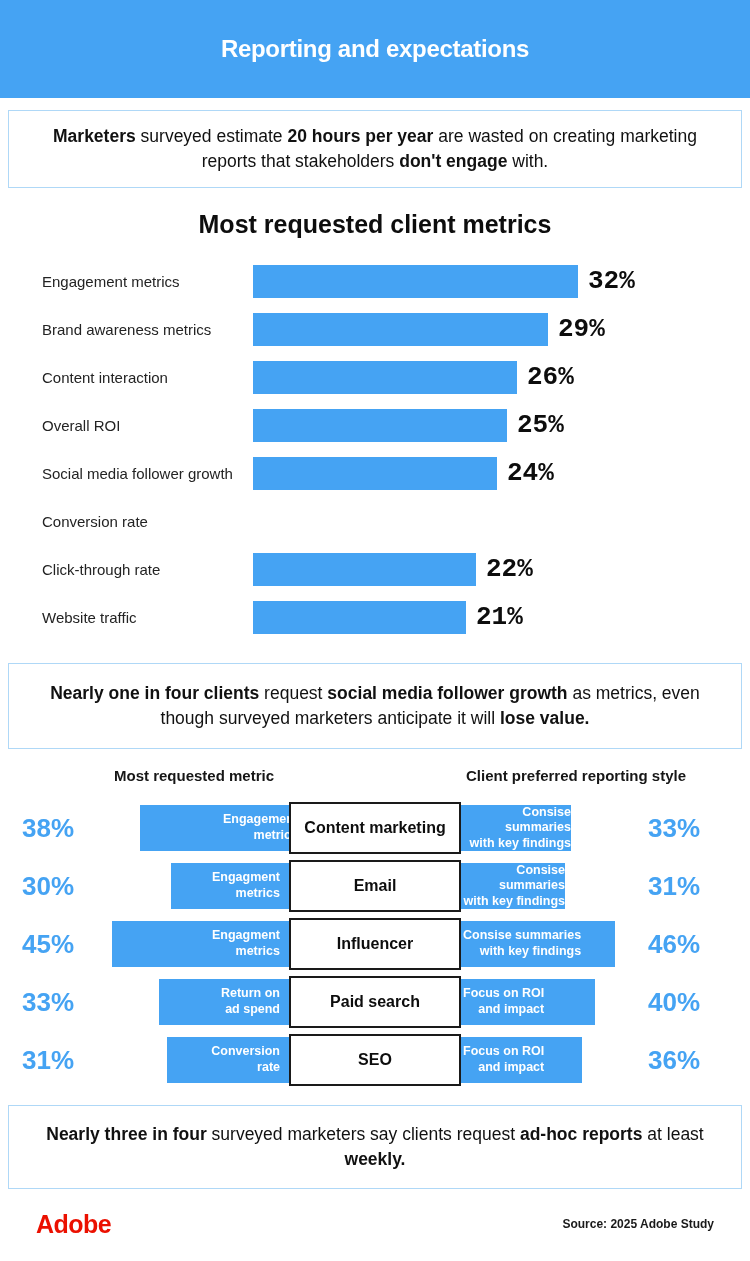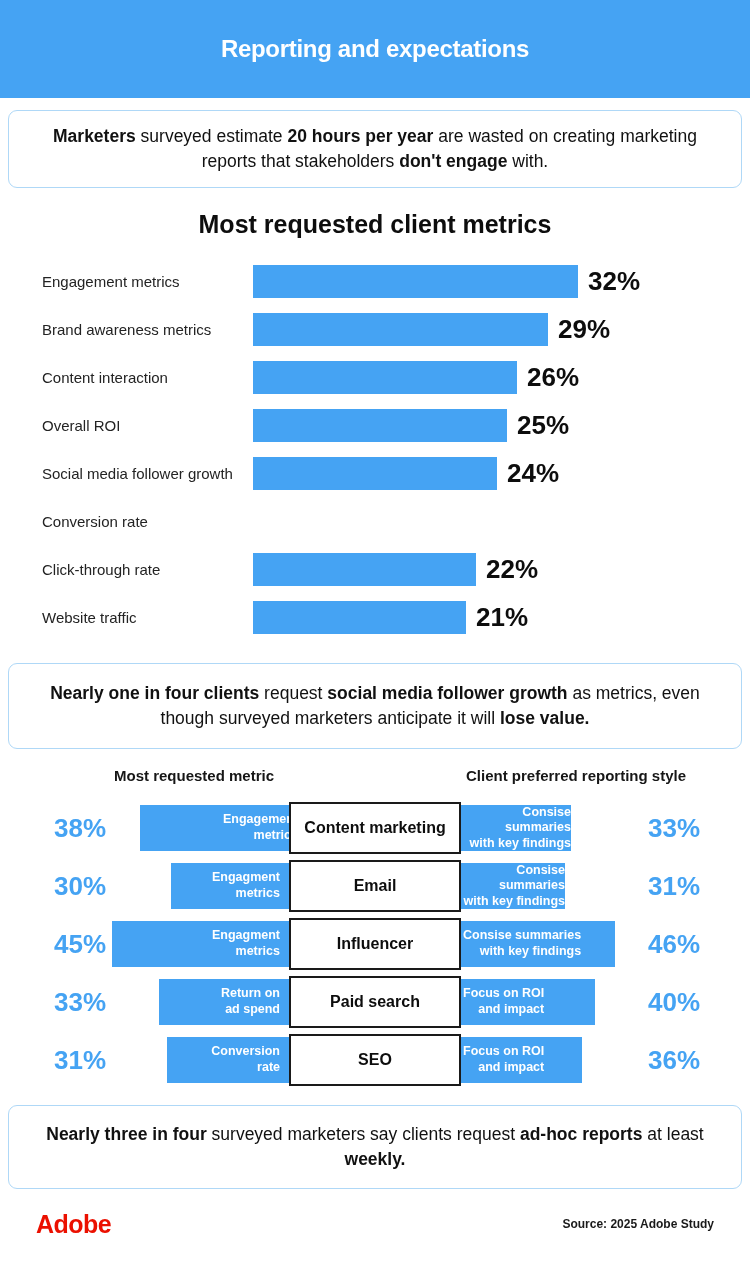--- a/index.html
+++ b/index.html
@@ -22,21 +22,21 @@
     color:#ffffff;
     font-size:24px;
     font-weight:700;
     letter-spacing:-0.3px;
   }
 
   
   .callout{
     margin:12px 8px 0 8px;
     border:1.5px solid #AFD8F7;
-    border-radius:9px;
+    border-radius:0;
     background:#ffffff;
     display:flex; align-items:center; justify-content:center;
     text-align:center;
     padding:14px 20px;
   }
   .callout p{
     font-size:17.5px;
     line-height:1.42;
     font-weight:400;
     color:#111111;
@@ -82,20 +82,21 @@
   .bar-fill{
     height:33px;
     background:#45A3F3;
   }
   .bar-value{
     font-size:26px;
     font-weight:700;
     color:#0d0d0d;
     margin-left:10px;
     white-space:nowrap;
+    font-family:Liberation Mono, monospace;
   }
 
   
   .cmp-heads{
     position:relative;
     height:30px;
     margin-top:18px;
   }
   .cmp-head{
     position:absolute;
@@ -115,21 +116,21 @@
   }
   .cmp-pct{
     position:absolute;
     top:50%;
     transform:translateY(-50%);
     font-size:26px;
     font-weight:700;
     color:#45A3F3;
     white-space:nowrap;
   }
-  .cmp-pct.left{ left:54px; }
+  .cmp-pct.left{ left:22px; }
   .cmp-pct.right{ left:648px; }
 
   .cmp-barleft{
     position:absolute;
     top:6px;
     height:46px;
     background:#45A3F3;
     display:flex;
     align-items:center;
     justify-content:flex-end;

